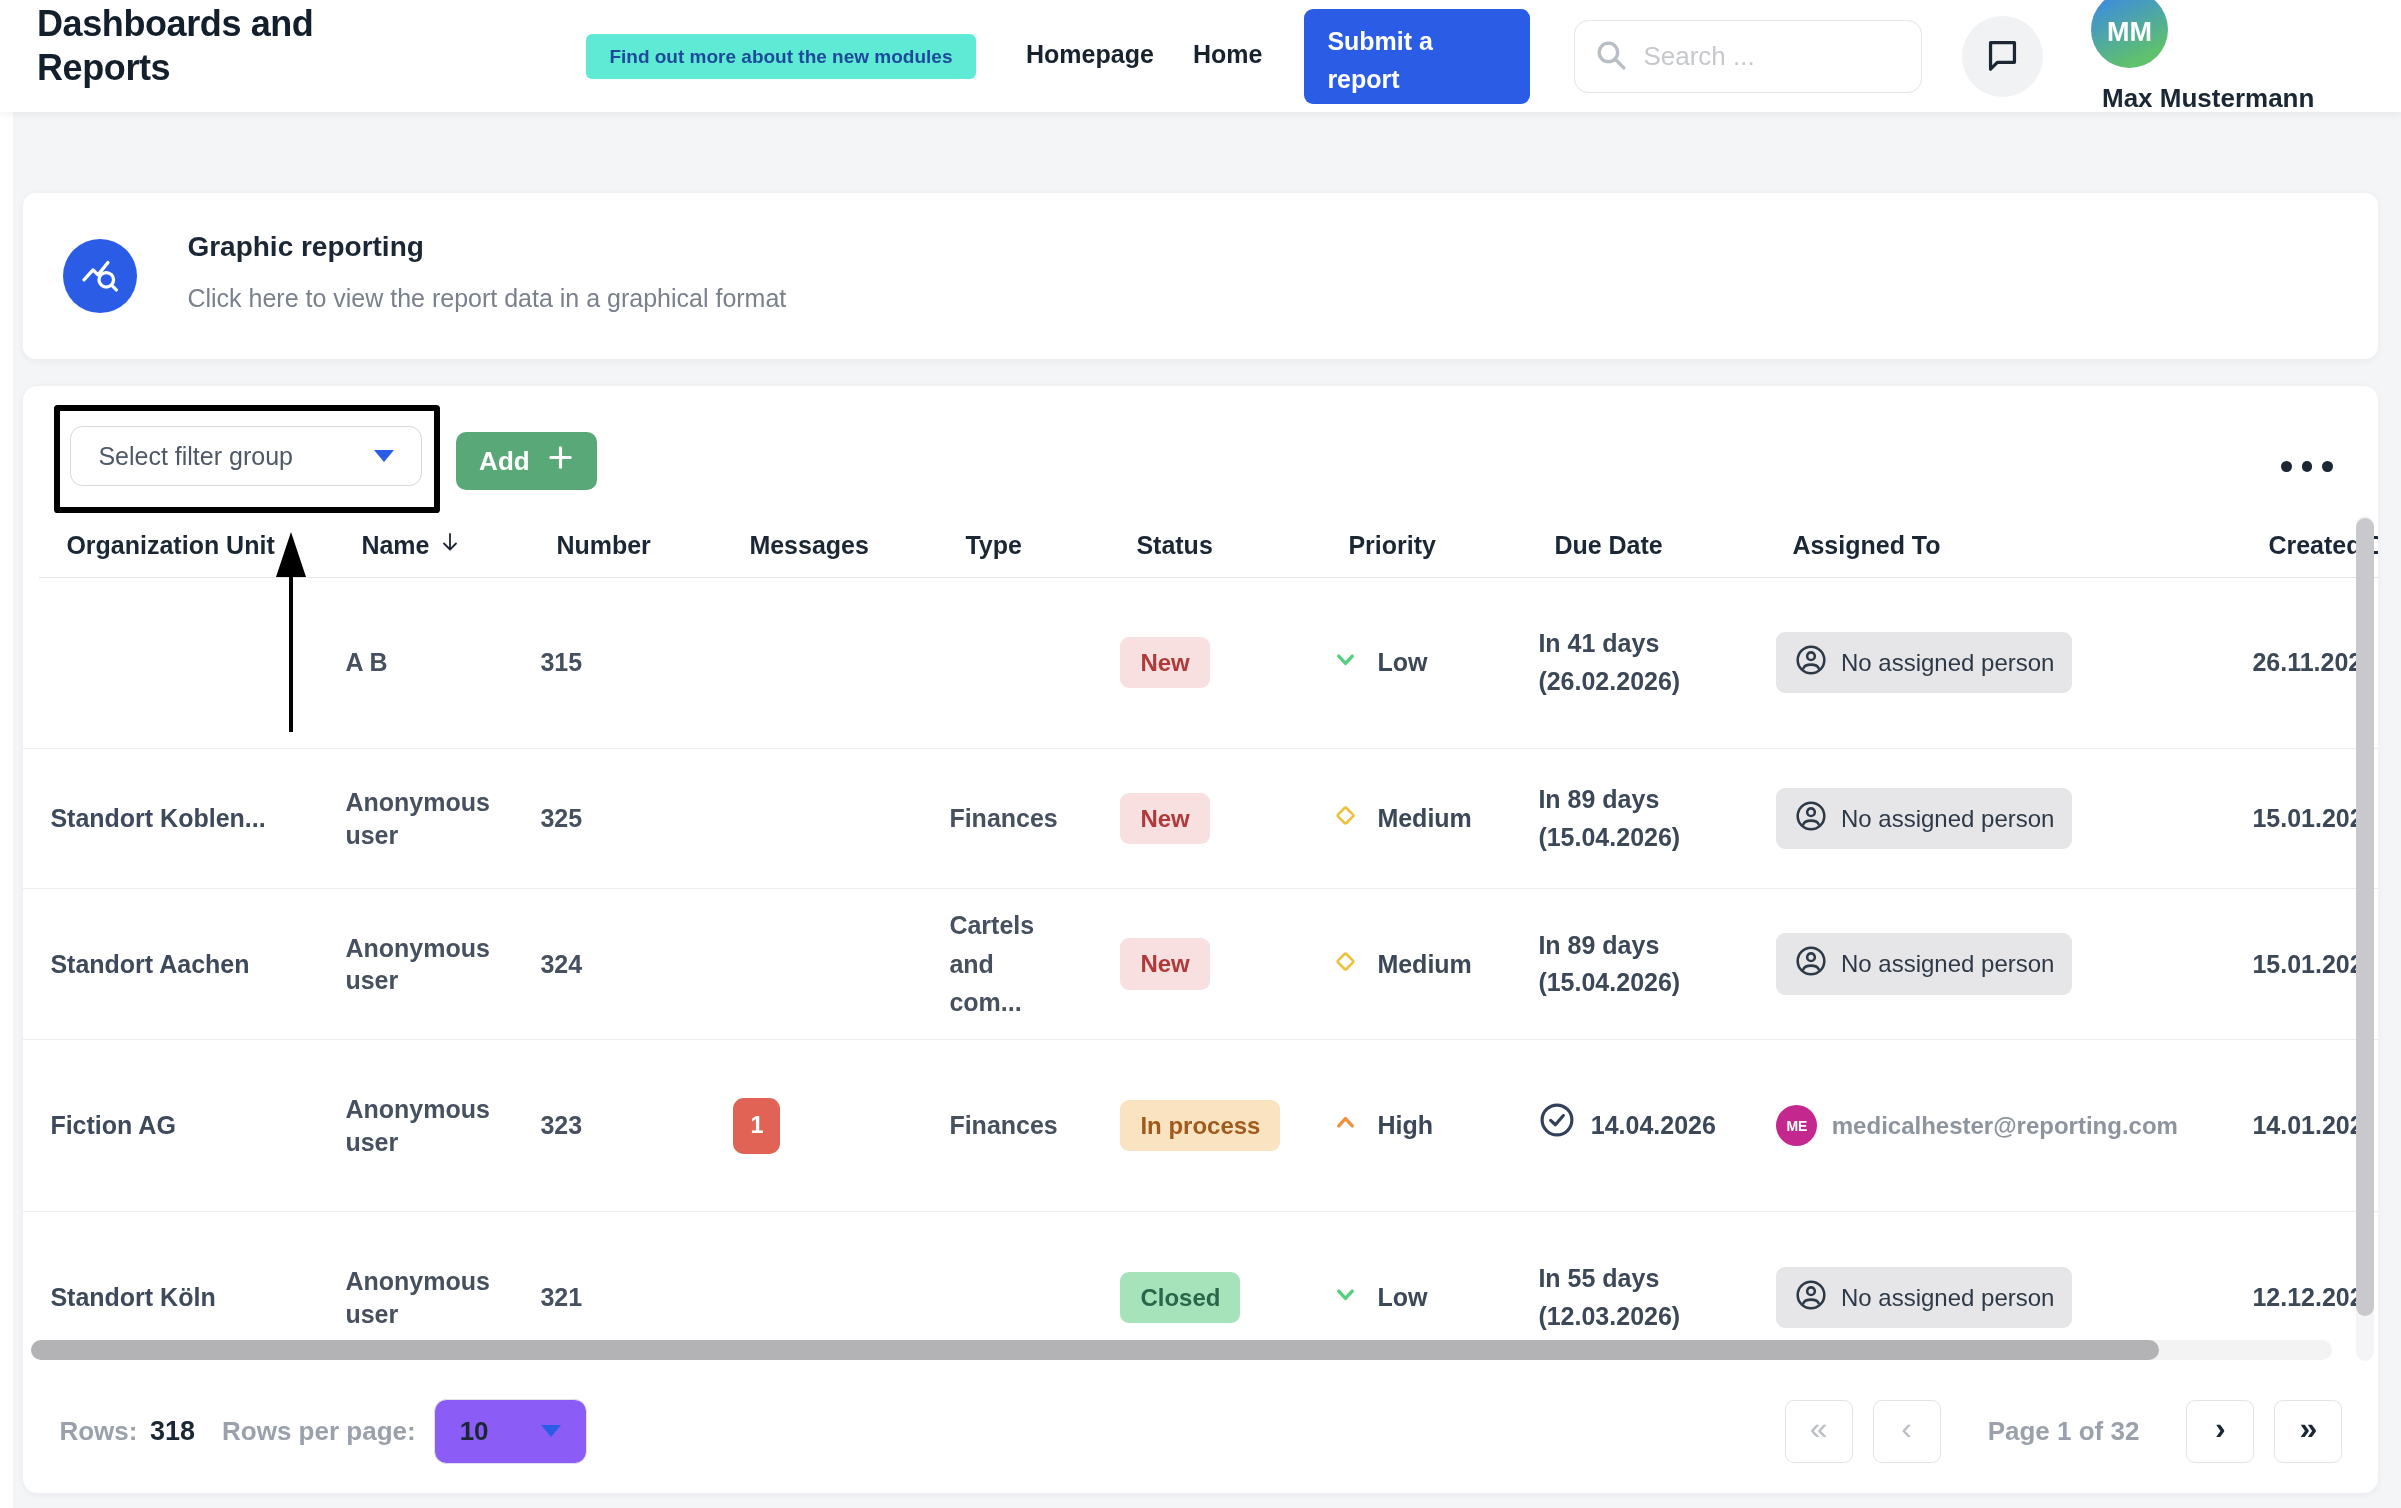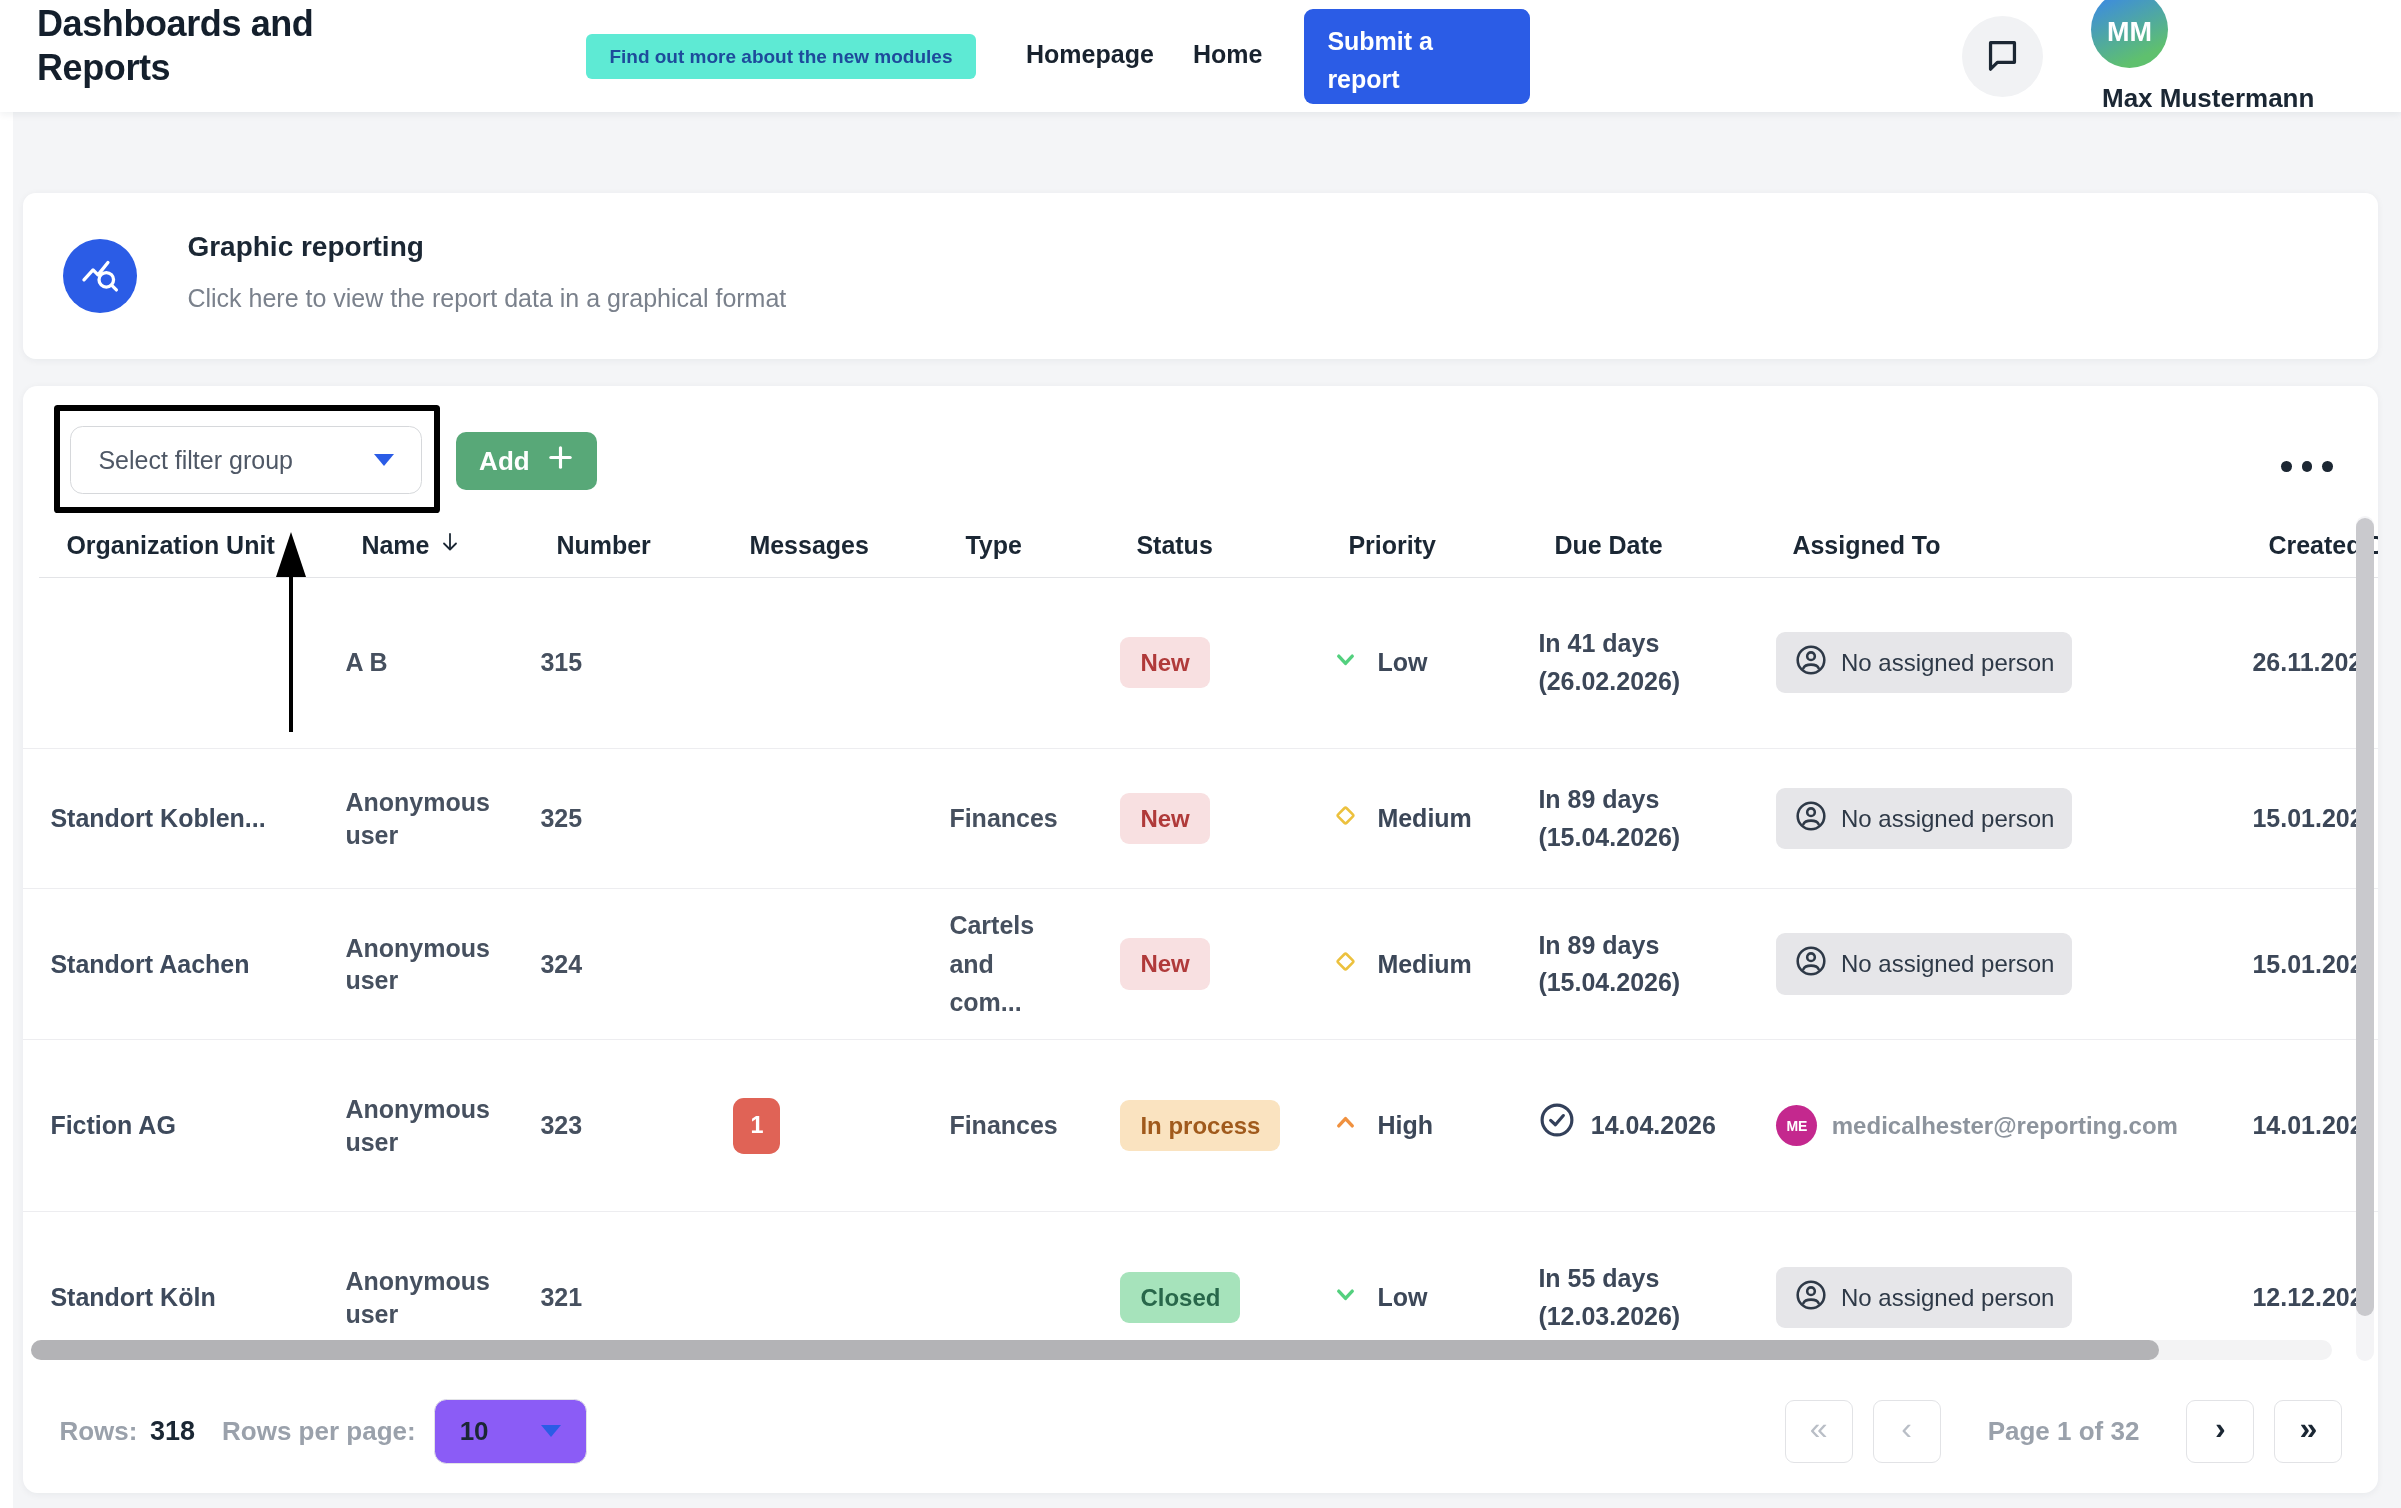--- a/index.html
+++ b/index.html
@@ -42,21 +42,21 @@
   .graphic-icon { position:absolute; left:40px; top:46px; width:74px; height:74px; border-radius:50%;
                   background:#2b5ce6; display:flex; align-items:center; justify-content:center; }
   .graphic-title { position:absolute; left:164px; top:38px; font-size:28px; font-weight:700; color:#1b2734; }
   .graphic-sub { position:absolute; left:164px; top:91px; font-size:25px; color:#7a818c; }
 
   .table-card { left:23.4px; top:386px; width:2355px; height:1107px; border-radius:14.4px; overflow:hidden; }
 
   
   .annotation-box { position:absolute; left:31px; top:19px; width:386px; height:108px;
                     border:6.3px solid #000; border-radius:3.6px; z-index:4; pointer-events:none; }
-  .filter-select { position:absolute; left:47px; top:40px; width:352px; height:68px; border:1.8px solid #d6d8db;
+  .filter-select { position:absolute; left:47px; top:40px; width:352px; height:60px; border:1.8px solid #d6d8db;
                    border-radius:12.6px; background:#fff; display:flex; align-items:center;
                    padding:0 27px; cursor:pointer; }
   .filter-select .lbl { font-size:25px; color:#4f5866; flex:1; }
   .caret-down { width:0; height:0; border-left:10px solid transparent; border-right:10px solid transparent;
                 border-top:12.6px solid #2b5ce6; }
   .add-btn { position:absolute; left:433px; top:46px; width:141px; height:58px; background:#58a878; border:none;
              border-radius:10px; color:#fff; font-size:26px; font-weight:600; display:flex; align-items:center;
              justify-content:center; gap:16px; cursor:pointer; font-family:"Liberation Sans", sans-serif; }
   .more-btn { position:absolute; right:38px; top:68px; display:flex; gap:10px; cursor:pointer; padding:7.2px; }
   .more-btn i { width:10.8px; height:10.8px; border-radius:50%; background:#1c2733; }
@@ -133,20 +133,29 @@
 <body>
 
 <div class="screen">
 
   <div class="topbar">
     <div class="page-title">Dashboards and Reports</div>
     <div class="banner-pill">Find out more about the new modules</div>
     <div class="nav-link nav-home-page">Homepage</div>
     <div class="nav-link nav-home">Home</div>
     <button class="submit-btn">Submit a report</button>
+    <div class="searchbox">
+      <span>
+        <svg width="36" height="36" viewBox="0 0 28 28" fill="none" stroke="#b9bdc4" stroke-width="2.6" stroke-linecap="round">
+          <circle cx="12" cy="12" r="7.2"></circle>
+            <line x1="17.5" y1="17.5" x2="24" y2="24"></line>
+        </svg>
+      </span>
+      <input placeholder="Search ..." style="">
+    </div>
     <div class="chat-btn">
       <span>
         <svg width="41" height="41" viewBox="0 0 24 24" fill="none" stroke="#1c2733" stroke-width="1.9" stroke-linejoin="round">
           <path d="M5 4.5 h14 v11.5 h-10 l-4 4 z"></path>
         </svg>
       </span>
     </div>
     <div class="avatar-mm">MM</div>
     <div class="user-name">Max Mustermann</div>
   </div>

